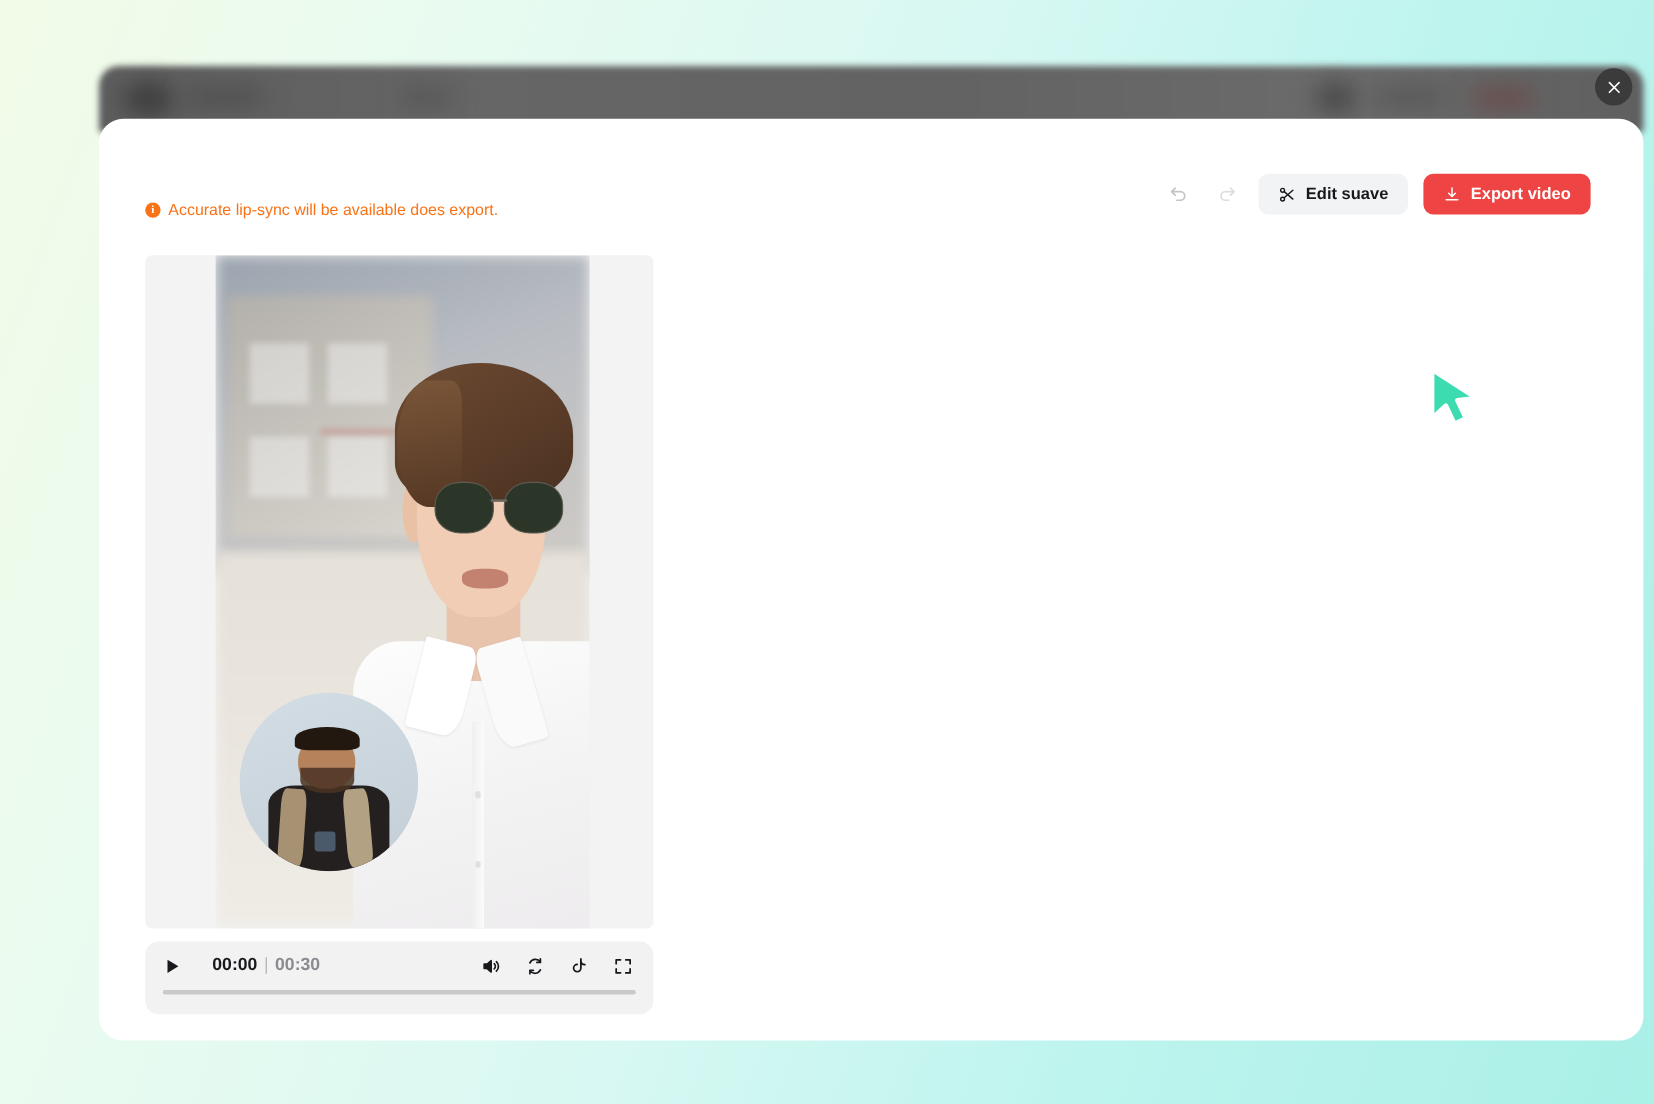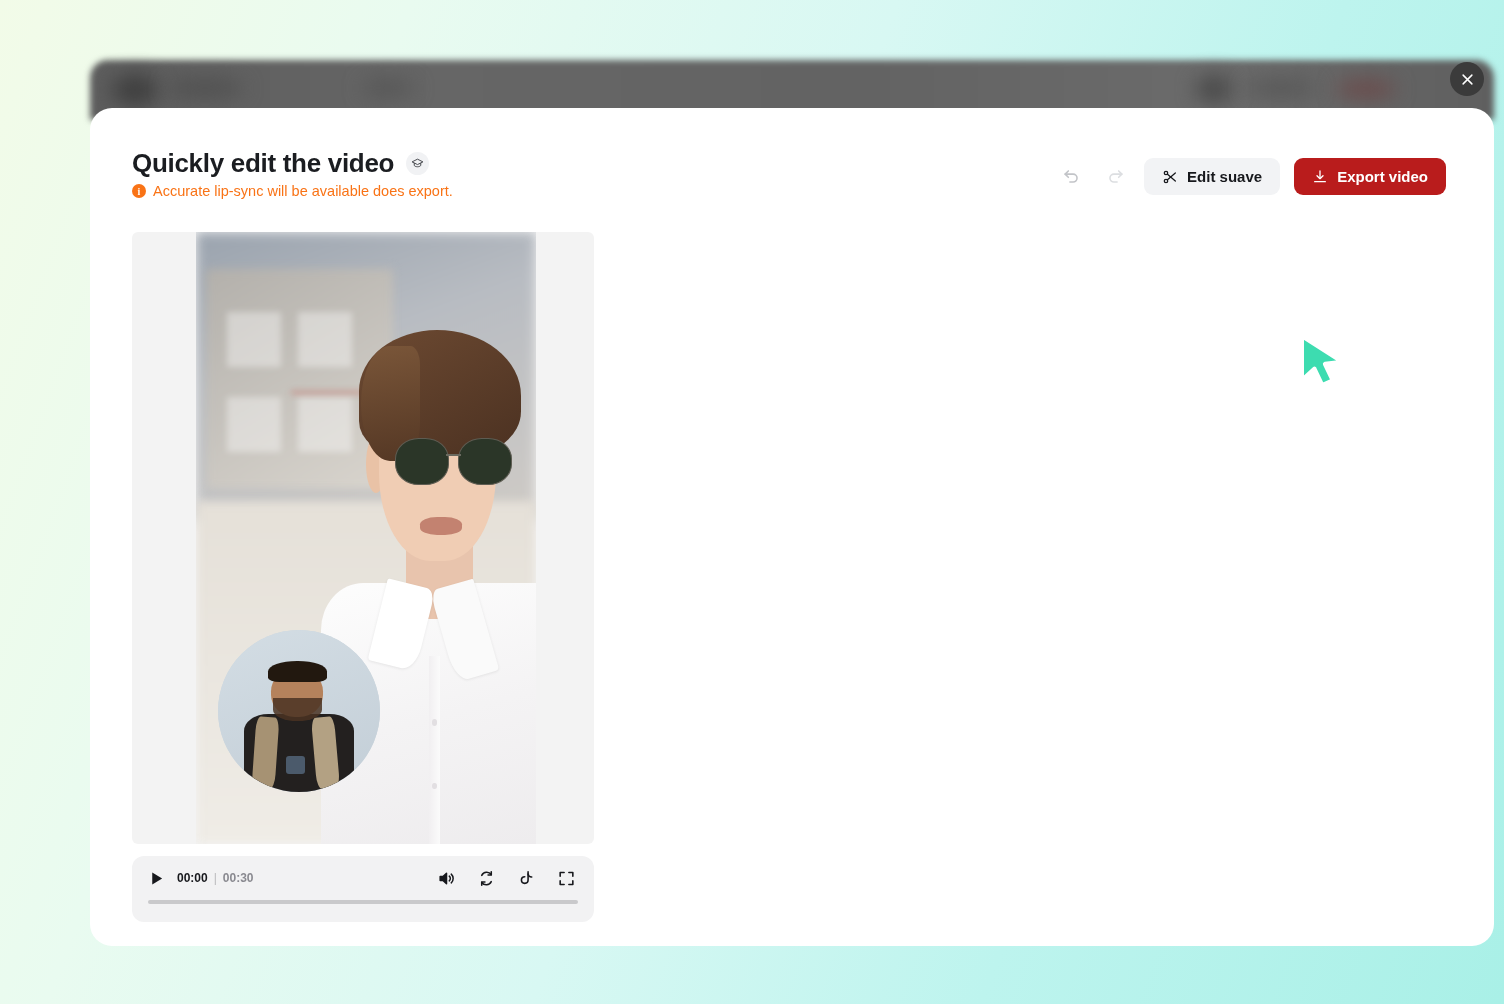--- a/index.html
+++ b/index.html
@@ -46,21 +46,21 @@
   .warn-txt{ font-size:14.5px; color:#f97316; }
 
   .header-actions{ position:absolute; right:48px; top:50px; display:flex; align-items:center; gap:14px;}
   .icon-btn{ width:30px;height:30px;display:flex;align-items:center;justify-content:center;cursor:pointer;}
   .icon-btn svg{width:19px;height:19px;}
   .btn{
     display:flex; align-items:center; gap:9px; border-radius:9px;
     font-size:15px; font-weight:bold; cursor:pointer; height:37px; padding:0 18px;
   }
   .btn.secondary{ background:#f2f3f5; color:#17181c; }
-  .btn.primary{ background:#b91c1c; color:#fff; }
+  .btn.primary{ background:#ef4444; color:#fff; }
   .btn svg{width:16px;height:16px;}
 
   
   .video-col{ position:absolute; left:42px; top:124px; width:462px; }
   .video-stage{
     width:462px; height:612px; background:#f3f3f3; border-radius:6px;
     overflow:hidden; position:relative;
   }
   .video-frame{ position:absolute; left:64px; top:0; width:340px; height:612px; overflow:hidden;}
   .vbg{position:absolute;inset:0;}
@@ -107,21 +107,21 @@
   .pip-scarf-l{position:absolute;left:22%;top:54%;width:14%;height:44%;background:#a69273;border-radius:20%;transform:rotate(4deg);}
   .pip-scarf-r{position:absolute;left:59%;top:54%;width:14%;height:44%;background:#b3a183;border-radius:20%;transform:rotate(-5deg);}
   .pip-mic{position:absolute;left:42%;top:78%;width:12%;height:11%;background:#4b5a6b;border-radius:3px;}
 
   .player-bar{
     margin-top:12px; width:462px; height:66px; background:#f2f2f3; border-radius:12px;
     position:relative;
   }
   .pb-row{display:flex;align-items:center;height:44px;padding:0 18px 0 16px;}
   .play-ic{width:17px;height:17px;cursor:pointer;}
-  .time{ font-size:12px; font-weight:bold; color:#17181c; margin-left:12px;}
+  .time{ font-size:16px; font-weight:bold; color:#17181c; margin-left:28px;}
   .time .sep{ color:#b9b9bc; font-weight:normal; margin:0 6px;}
   .time .total{ color:#8a8a90; font-weight:bold;}
   .pb-icons{ margin-left:auto; display:flex; align-items:center; gap:21px;}
   .pb-icons svg{width:19px;height:19px;cursor:pointer;}
   .track{ position:absolute; left:16px; right:16px; bottom:18px; height:4px;
           background:#c9c9cb; border-radius:3px;}
 
   
   .panel{
     position:absolute; left:516px; top:110px; width:880px; height:728px;
@@ -210,29 +210,20 @@
 
 <div class="close-btn">
   <svg viewBox="0 0 24 24">
     <path d="M5 5 L19 19 M19 5 L5 19" stroke="#fff" stroke-width="2.4" stroke-linecap="round" fill="none"></path>
   </svg>
 </div>
 
 <div class="modal">
  <div class="modal-inner">
 
-  <div class="page-title-row">
-    <div class="page-title">Quickly edit the video</div>
-    <div class="cap-badge">
-      <svg viewBox="0 0 24 24">
-        <path d="M12 4 L22 9 L12 14 L2 9 Z" fill="none" stroke="#44464b" stroke-width="1.8" stroke-linejoin="round"></path>
-        <path d="M6 11 v4.2 c0 1.6 3 2.8 6 2.8 s6-1.2 6-2.8 V11" fill="none" stroke="#44464b" stroke-width="1.8" stroke-linejoin="round"></path>
-      </svg>
-    </div>
-  </div>
 
   <div class="warn-row">
     <div class="warn-ic">i</div>
     <div class="warn-txt">Accurate lip-sync will be available does export.</div>
   </div>
 
   <div class="header-actions">
     <div class="icon-btn">
       <svg viewBox="0 0 24 24" fill="none" stroke="#c2c4c8" stroke-width="2" stroke-linecap="round" stroke-linejoin="round">
         <path d="M4 9 h10 a5 5 0 0 1 0 10 h-4"></path>

